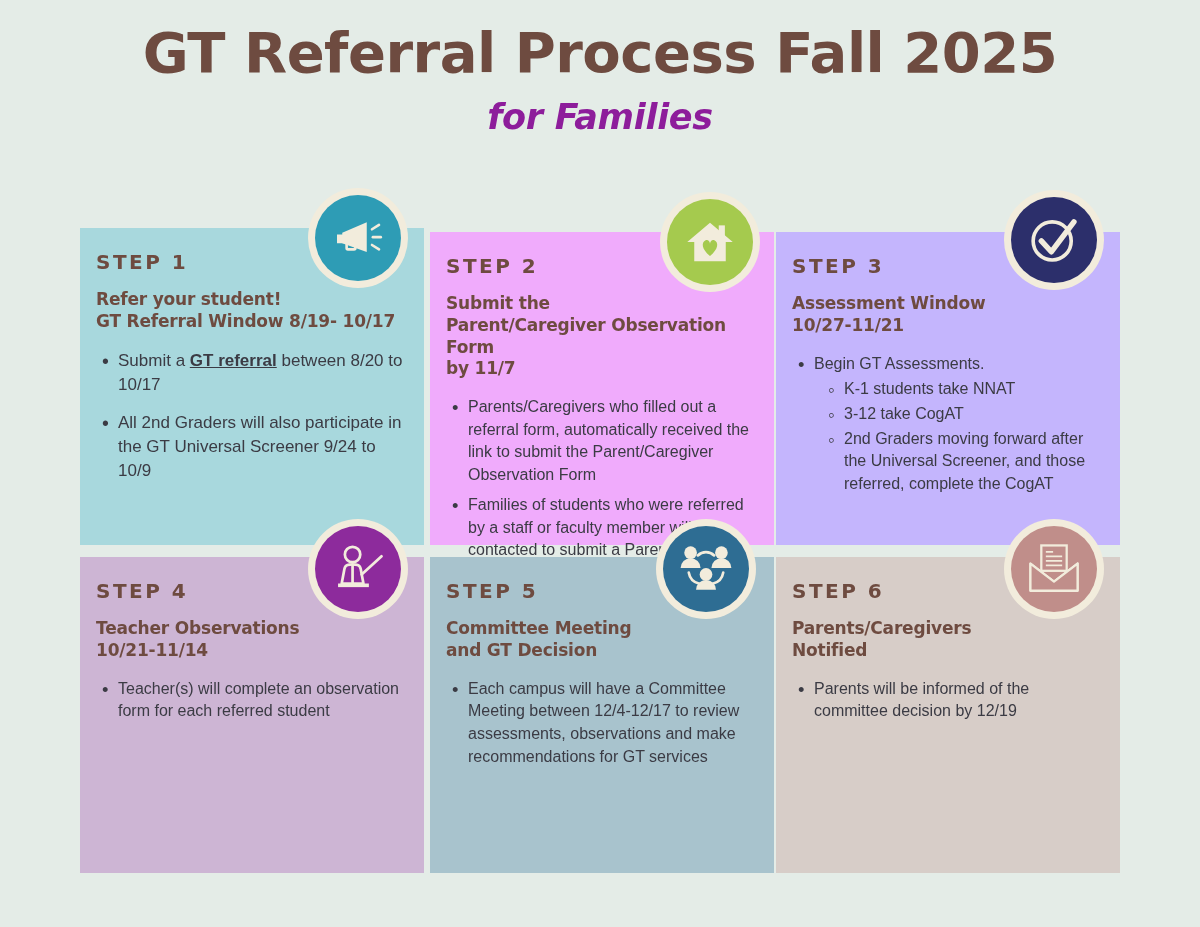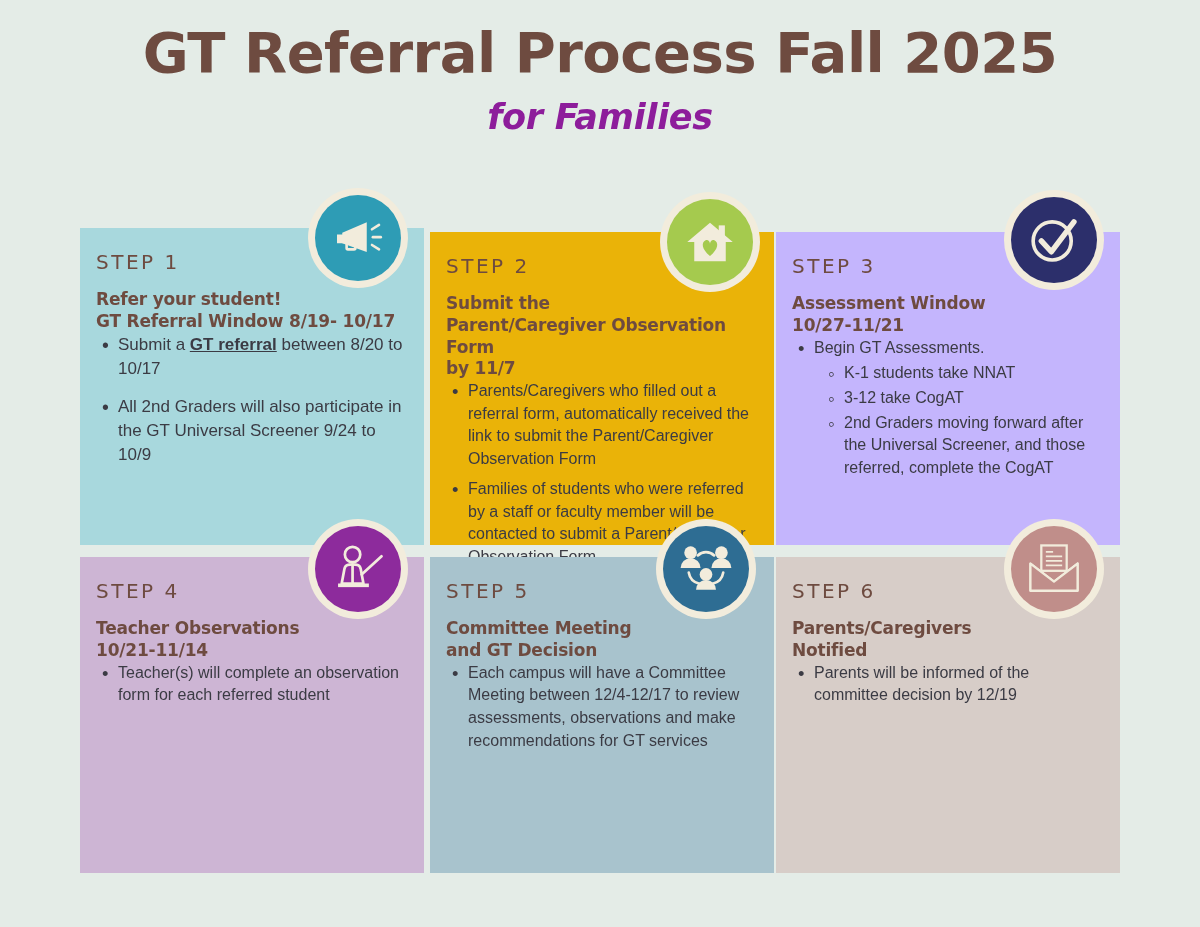--- a/index.html
+++ b/index.html
@@ -56,45 +56,46 @@
   .col-2 { left: 350px; width: 344px; }
   .col-3 { left: 696px; width: 344px; }
 
   
   .row-1 { top: 0px;   height: 317px; }
   .row-1.shift { top: 4px; height: 313px; }
   .row-2 { top: 329px; height: 316px; }
 
   
   .fill-step1 { background: #a8d8dd; }
-  .fill-step2 { background: #eab308; }
+  .fill-step2 { background: #f0abfc; }
   .fill-step3 { background: #c4b5fd; }
   .fill-step4 { background: #cdb5d4; }
   .fill-step5 { background: #a8c3cd; }
   .fill-step6 { background: #d7cdc8; }
 
   .step-label {
     font-family: "DejaVu Sans", sans-serif;
     font-size: 20px;
-    font-weight: normal;
+    font-weight: bold;
     color: #6e4b40;
     letter-spacing: 2.5px;
     line-height: 1.25;
   }
   .step-title {
     font-family: "DejaVu Sans", sans-serif;
     font-size: 17px;
     font-weight: bold;
     color: #6e4b40;
     line-height: 1.28;
     margin-top: 14px;
     letter-spacing: -0.2px;
   }
 
   .bullets {
+    margin-top: 16px;
     padding-left: 22px;
     list-style: none;
   }
   .bullets > li {
     position: relative;
     color: #3b3b44;
     line-height: 1.42;
     margin-bottom: 14px;
   }
   .bullets > li::before {

